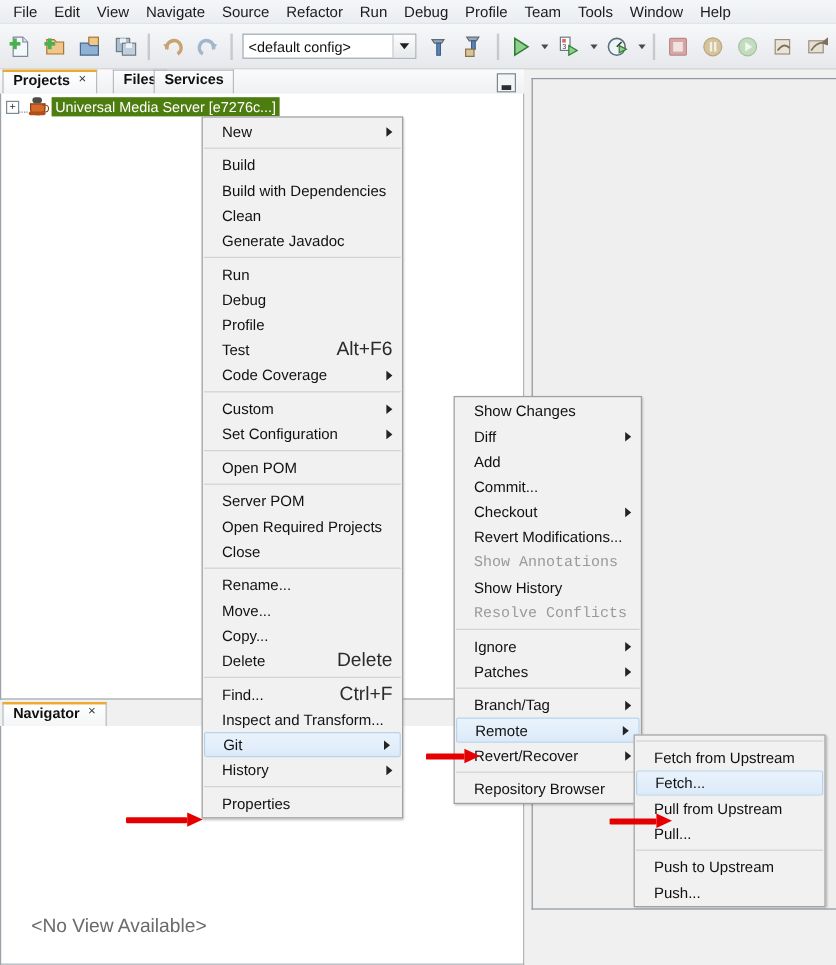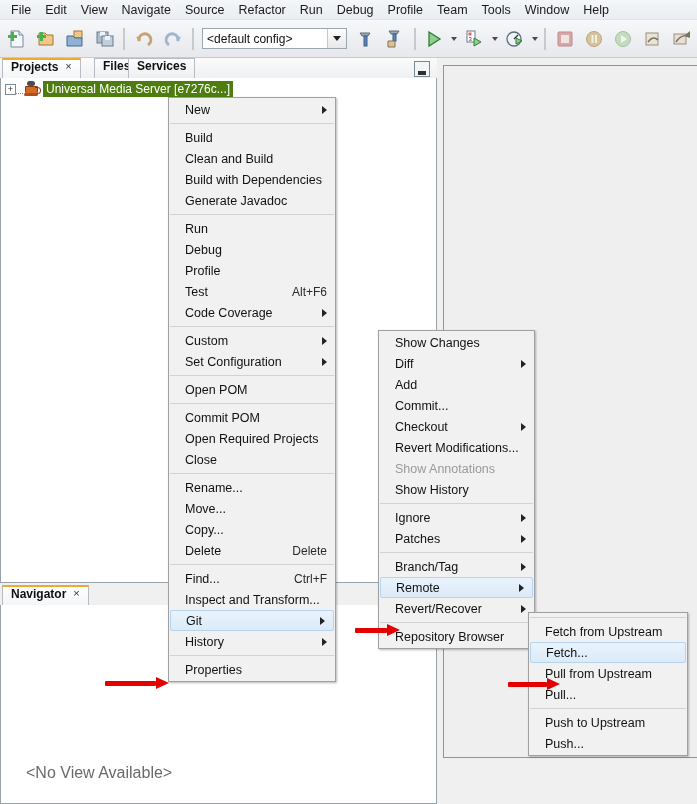--- a/index.html
+++ b/index.html
@@ -112,29 +112,29 @@
   .popup{
     position:absolute;background:#f1f1f1;border:1px solid #a0a0a0;
     box-sizing:border-box;box-shadow:1px 1px 2px rgba(0,0,0,.28);
     padding:1px 0;
   }
   .popup .row{
     position:relative;height:21px;display:flex;align-items:center;
     padding-left:16px;padding-right:8px;font-size:12.5px;color:#111;
     cursor:default;white-space:nowrap;box-sizing:border-box;
   }
-  .popup .row.disabled{color:#9a9a9a;}
+  .popup .row.disabled{color:#9a9a9a;font-family:Liberation Mono, monospace;}
   .popup .row.hl{
     background:linear-gradient(to bottom,#e9f3fc,#dceaf8);
     border:1px solid #b7d4ef;border-radius:2px;margin:0 1px;
     padding-left:15px;
     justify-content:flex-end;
   }
   .popup .row .lbl{flex:1;}
-  .popup .row .accel{color:#2b2b2b;font-size:12px;padding-left:26px;}
+  .popup .row .accel{color:#2b2b2b;font-size:16px;padding-left:26px;}
   .popup .row .arrow{
     width:0;height:0;border-top:4px solid transparent;border-bottom:4px solid transparent;
     border-left:5px solid #232323;margin-left:12px;
   }
   .popup .sep{height:1px;background:#d2d2d2;margin:3px 1px 3px 1px;}
   
   #menu-project{left:168px;top:97px;width:168px;}
   #menu-git{left:378px;top:330px;width:157px;}
   #menu-remote{left:528px;top:612px;width:160px;}
   
@@ -339,24 +339,24 @@
 <div class="popup" id="menu-project">
     <div class="row">
       <span class="lbl">New</span>
       <span class="arrow"></span>
     </div>
     <div class="sep"></div>
     <div class="row">
       <span class="lbl">Build</span>
     </div>
     <div class="row">
-      <span class="lbl">Clean and Build</span>
-    </div>
-    <div class="row">
       <span class="lbl">Build with Dependencies</span>
+    </div>
+    <div class="row">
+      <span class="lbl">Clean</span>
     </div>
     <div class="row">
       <span class="lbl">Generate Javadoc</span>
     </div>
     <div class="sep"></div>
     <div class="row">
       <span class="lbl">Run</span>
     </div>
     <div class="row">
       <span class="lbl">Debug</span>
@@ -380,21 +380,21 @@
     <div class="row">
       <span class="lbl">Set Configuration</span>
       <span class="arrow"></span>
     </div>
     <div class="sep"></div>
     <div class="row">
       <span class="lbl">Open POM</span>
     </div>
     <div class="sep"></div>
     <div class="row">
-      <span class="lbl">Commit POM</span>
+      <span class="lbl">Server POM</span>
     </div>
     <div class="row">
       <span class="lbl">Open Required Projects</span>
     </div>
     <div class="row">
       <span class="lbl">Close</span>
     </div>
     <div class="sep"></div>
     <div class="row">
       <span class="lbl">Rename...</span>
@@ -449,20 +449,23 @@
       <span class="arrow"></span>
     </div>
     <div class="row">
       <span class="lbl">Revert Modifications...</span>
     </div>
     <div class="row disabled">
       <span class="lbl">Show Annotations</span>
     </div>
     <div class="row">
       <span class="lbl">Show History</span>
+    </div>
+    <div class="row disabled">
+      <span class="lbl">Resolve Conflicts</span>
     </div>
     <div class="sep"></div>
     <div class="row">
       <span class="lbl">Ignore</span>
       <span class="arrow"></span>
     </div>
     <div class="row">
       <span class="lbl">Patches</span>
       <span class="arrow"></span>
     </div>

